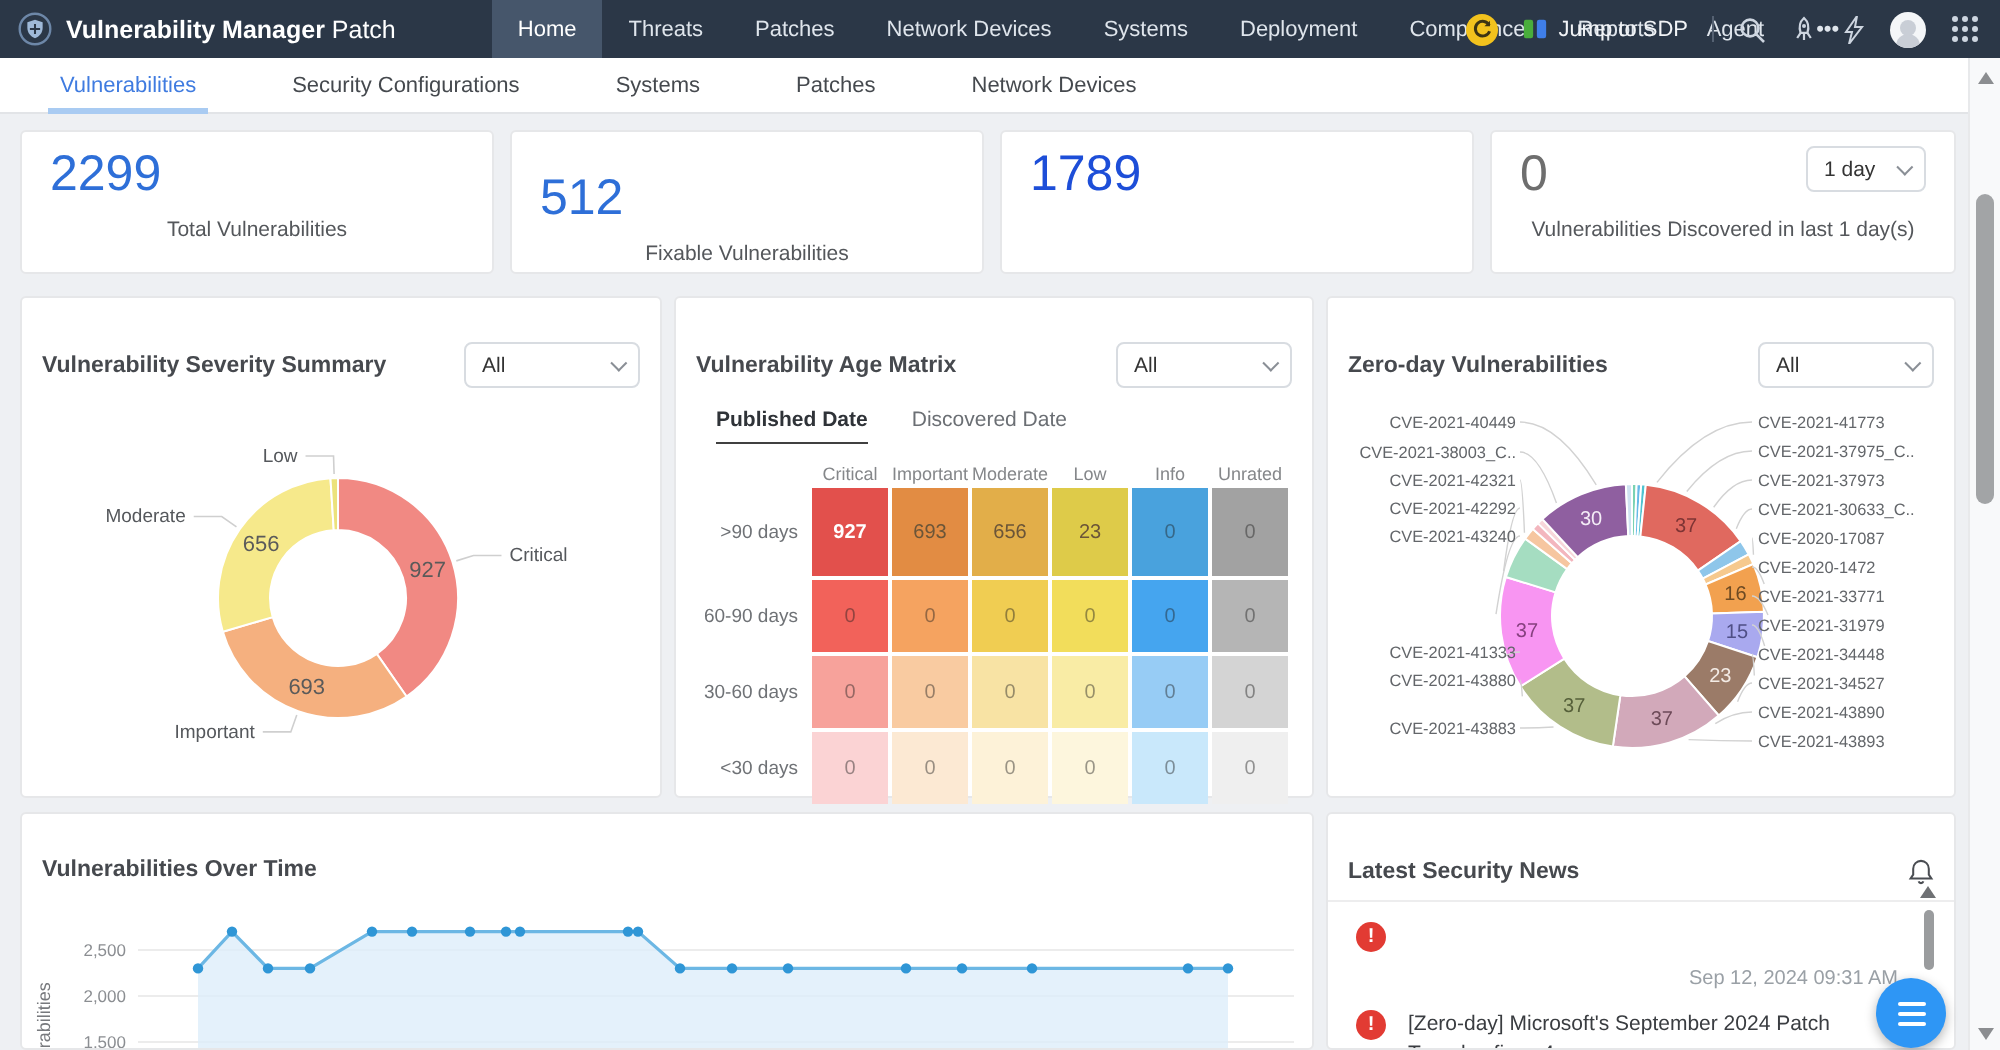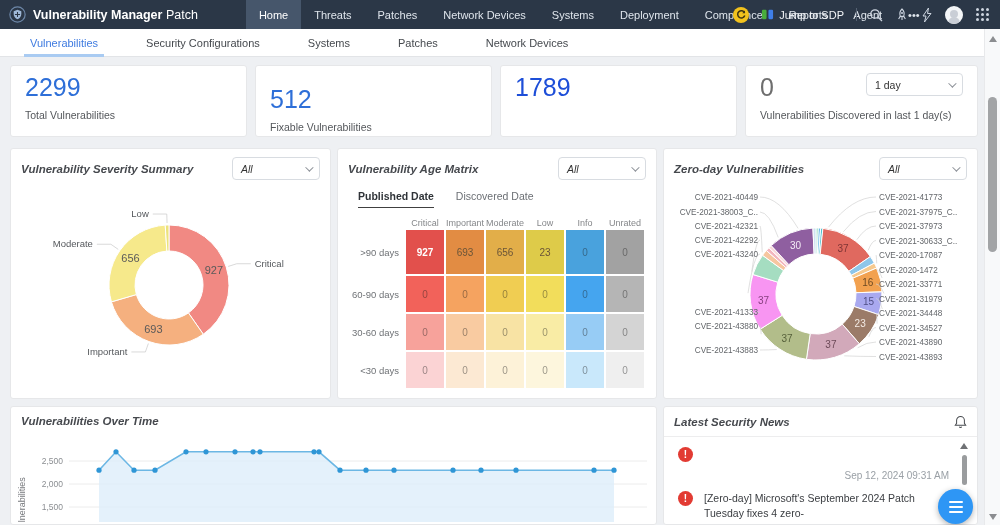--- a/index.html
+++ b/index.html
@@ -36,28 +36,28 @@
     height:28px; display:flex; align-items:center; position:relative; white-space:nowrap; }
   .sub-item.active { color:#3f7be0; }
   .sub-item.active:after { content:""; position:absolute; left:-6px; right:-6px;
     bottom:0; height:3px; background:#a9cbf2; }
   .star { position:absolute; right:22px; top:3px; color:#2b7de9; font-size:14px; cursor:pointer; }
   
   .card { position:absolute; top:65px; height:72px; background:#fff;
     border:1px solid #e6e7e9; border-radius:3px; padding:7px 14px; }
   .card-val { font-size:25px; line-height:29px; font-weight:400; }
   .card-label { font-size:10.5px; color:#54575b; margin-top:7px; display:flex;
-    align-items:center; gap:5px; }
+    align-items:center; gap:5px;justify-content:center; }
   .info-dot { width:11px; height:11px; border-radius:50%; border:1px solid #7da7d8;
     color:#6d9ed2; font-size:8px; line-height:9px; text-align:center;
     font-style:italic; font-family:"Liberation Serif",serif; }
   
   .panel { position:absolute; background:#fff; border:1px solid #e6e7e9; border-radius:3px; }
   .panel-head { display:flex; justify-content:space-between; align-items:center;
-    padding:8px 10px 4px 10px;font-style:italic; }
+    padding:22px 10px 4px 10px; }
   .panel-title { font-size:11.5px; font-weight:700; color:#46494e; }
   .dropdown { width:88px; height:23px; border:1px solid #d8dce1; border-radius:4px;
     display:flex; align-items:center; justify-content:space-between;
     padding:0 8px; font-size:10.5px; color:#333; cursor:pointer; background:#fff; }
   .chev { width:6px; height:6px; border-right:1.4px solid #8a8f96;
     border-bottom:1.4px solid #8a8f96; transform:rotate(45deg) translateY(-2px); }
   
   .tabs { display:flex; gap:22px; padding:6px 0 0 20px; }
   .tab { font-size:10.5px; color:#6b6f74; padding-bottom:5px; cursor:pointer; }
   .tab.active { color:#2f3338; font-weight:700; border-bottom:1px solid #404040; }
@@ -193,21 +193,21 @@
       </div>
     </div>
     <div class="card" style="left: 500px; width: 237px;">
       <div style="display: flex; justify-content: space-between;">
         <div class="card-val" style="color: #1d4ed8;">1789</div>
       </div>
     </div>
     <div class="card" style="left: 745px; width: 233px;">
       <div style="display: flex; justify-content: space-between;">
         <div class="card-val" style="color: rgb(110, 110, 110);">0</div>
-        <div class="dropdown" style="width: 97px;">
+        <div class="dropdown" style="width: 60px;">
           <span>1 day</span>
           <span class="chev"></span>
         </div>
       </div>
       <div class="card-label">
         <span>Vulnerabilities Discovered in last 1 day(s)</span>
       </div>
     </div>
   </div>
 

